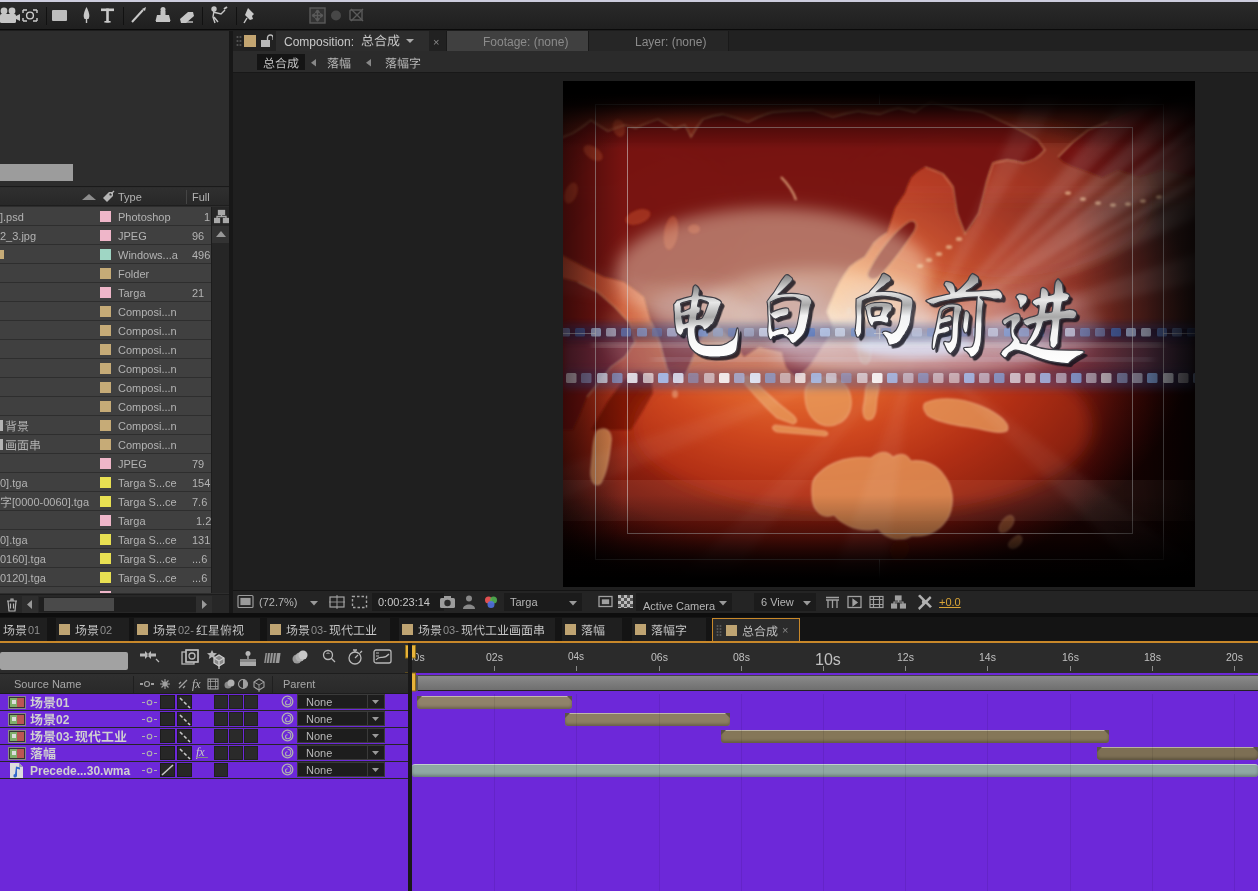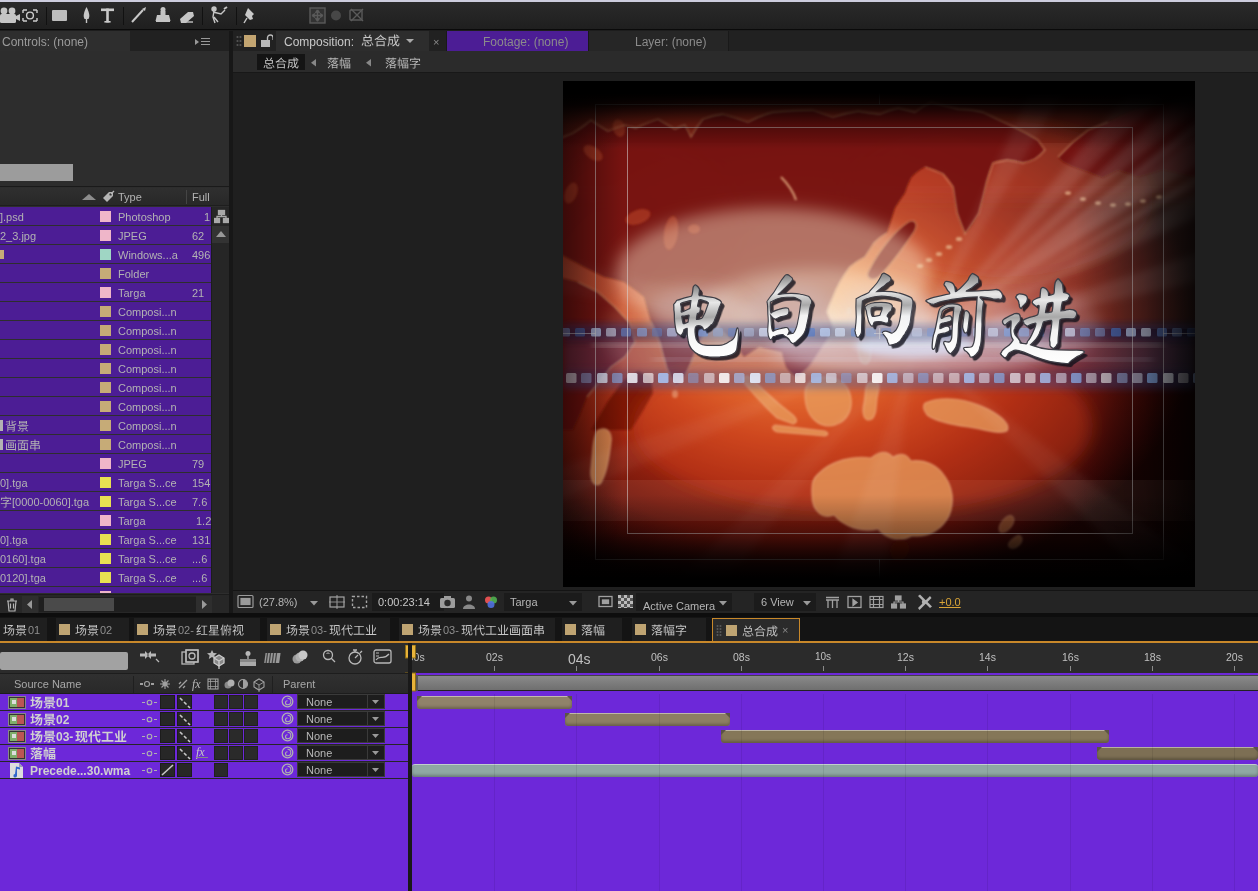--- a/index.html
+++ b/index.html
@@ -62,55 +62,47 @@
  <circle cx="26" cy="7.5" r="5" fill="#474747" stroke="none"></circle>
  <g transform="translate(40,0)">
           <rect x="0" y="2" width="12" height="10" rx="1"></rect>
           <path d="M1 1 l12 12 M13 1 L1 13"></path>
         </g>
 </g>
 <path d="M46.5 5 v18 M123.5 5 v18 M202.5 5 v18 M236.5 5 v18" stroke="#111" stroke-width="1"></path>
 </svg>
   </div>
 <div class="abs" style="left:0;top:31px;width:229px;height:582px;background:#2d2d2d">
-    <div class="abs" style="left:0;top:0;width:229px;height:20px;background:#212121">
-      <div class="abs" style="left:0;top:0;width:130px;height:20px;background:#2e2e2e"></div>
-      <div class="txt" style="left:2px;top:4px;color:#9b9b9b;font-size:12px">Controls: (none)</div>
-      <svg class="abs" style="left:195px;top:6px" width="16" height="10">
-        <path d="M0 2 l4 3 -4 3 z" fill="#999"></path>
-        <path d="M6 1.5h9M6 4.5h9M6 7.5h9" stroke="#999"></path>
-      </svg>
-    </div>
     <div class="abs" style="left:0;top:133px;width:73px;height:17px;background:#9c9c9c"></div>
     <div class="abs" style="left:0;top:155px;width:229px;height:1px;background:#1a1a1a"></div>
     <div class="abs" style="left:0;top:157px;width:229px;height:18px;background:linear-gradient(#2f2f2f,#282828);border-bottom:1px solid #1e1e1e">
       <svg class="abs" style="left:80px;top:5px" width="18" height="8">
         <path d="M2 7 l7 -6 7 6 z" fill="#8d8d8d"></path>
       </svg>
       <svg class="abs" style="left:101px;top:2px" width="14" height="14">
         <path d="M2 8 L8 2 l4 0 0 4 -6 6 z" fill="#b5b5b5"></path>
         <circle cx="9.6" cy="4.4" r="1.2" fill="#333"></circle>
         <path d="M10 4 l3 -3" stroke="#b5b5b5" stroke-width="1.3"></path>
       </svg>
       <div class="txt" style="left:118px;top:3px">Type</div>
       <div class="abs" style="left:186px;top:2px;width:1px;height:14px;background:#454545"></div>
       <div class="txt" style="left:192px;top:3px">Full</div>
     </div>
-    <div class="abs" style="left:0;top:176px;width:229px;height:386px;overflow:hidden;background:#4c1d95">
+    <div class="abs" style="left:0;top:176px;width:229px;height:386px;overflow:hidden;background:#404040">
       <div class="abs" style="left:0;top:0px;width:229px;height:19px;border-bottom:1px solid #2e2e2e">
         <div class="txt" style="left:0px;top:4px">].psd</div>
         <div class="abs" style="left:100px;top:4px;width:11px;height:11px;background:#efb6c9"></div>
         <div class="txt" style="left:118px;top:4px">Photoshop</div>
         <div class="txt" style="left:204px;top:4px">1.1</div>
       </div>
       <div class="abs" style="left:0;top:19px;width:229px;height:19px;border-bottom:1px solid #2e2e2e">
         <div class="txt" style="left:0px;top:4px">2_3.jpg</div>
         <div class="abs" style="left:100px;top:4px;width:11px;height:11px;background:#efb6c9"></div>
         <div class="txt" style="left:118px;top:4px">JPEG</div>
-        <div class="txt" style="left:192px;top:4px">62</div>
+        <div class="txt" style="left:192px;top:4px">96</div>
       </div>
       <div class="abs" style="left:0;top:38px;width:229px;height:19px;border-bottom:1px solid #2e2e2e">
         <div class="abs" style="left:0;top:5px;width:4px;height:9px;background:#c6ab77"></div>
         <div class="abs" style="left:100px;top:4px;width:11px;height:11px;background:#9fd6c4"></div>
         <div class="txt" style="left:118px;top:4px">Windows...a</div>
         <div class="txt" style="left:192px;top:4px">496</div>
       </div>
       <div class="abs" style="left:0;top:57px;width:229px;height:19px;border-bottom:1px solid #2e2e2e">
         <div class="abs" style="left:100px;top:4px;width:11px;height:11px;background:#c6ab77"></div>
         <div class="txt" style="left:118px;top:4px">Folder</div>
@@ -259,21 +251,21 @@
             <use href="#g6" transform="translate(0.0,11.4) scale(0.01300,-0.01300)"></use>
             <use href="#g7" transform="translate(13.0,11.4) scale(0.01300,-0.01300)"></use>
             <use href="#g8" transform="translate(26.0,11.4) scale(0.01300,-0.01300)"></use>
           </svg></div>
         <svg class="abs" style="left:128px;top:5px" width="12" height="10">
           <path d="M2 3 l4 4 4 -4 z" fill="#aaa"></path>
         </svg>
       </div>
       <div class="txt" style="left:200px;top:5px;color:#8b8b8b">×</div>
       <div class="abs" style="left:213px;top:0;width:1px;height:20px;background:#191919"></div>
-      <div class="abs" style="left:214px;top:0;width:141px;height:20px;background:#4c1d95">
+      <div class="abs" style="left:214px;top:0;width:141px;height:20px;background:#404040">
         <div class="txt" style="left:36px;top:4px;color:#8b8b8b;font-size:12px">Footage: (none)</div>
       </div>
       <div class="abs" style="left:355px;top:0;width:1px;height:20px;background:#191919"></div>
       <div class="abs" style="left:356px;top:0;width:139px;height:20px;background:#262626">
         <div class="txt" style="left:46px;top:4px;color:#8b8b8b;font-size:12px">Layer: (none)</div>
       </div>
       <div class="abs" style="left:495px;top:0;width:1px;height:20px;background:#191919"></div>
     </div>
     <div class="abs" style="left:0;top:20px;width:1025px;height:22px;background:#2b2b2b;border-bottom:1px solid #181818">
       <div class="abs" style="left:24px;top:3px;height:16px;background:#141414;padding:1px 6px 0 6px"><svg class="ct" width="36" height="12" fill="#cccccc">
@@ -528,21 +520,21 @@
 linear-gradient(to top,#000 8px,rgba(0,0,0,0.85) 24px,rgba(0,0,0,0.3) 55px,transparent 92px),
 linear-gradient(to left,rgba(0,0,0,0.78) 0,rgba(0,0,0,0.35) 50px,transparent 120px),
 linear-gradient(to right,rgba(0,0,0,0.5) 0,transparent 60px),
 radial-gradient(ellipse 600px 430px at 280px 240px,transparent 55%,rgba(0,0,0,0.35) 78%,rgba(0,0,0,0.85) 100%)"></div>
     </div>
     <div class="abs" style="left:0;top:559px;width:1025px;height:23px;background:#242424;border-top:1px solid #141414">
       <svg class="abs" style="left:4px;top:3px" width="18" height="16" fill="none" stroke="#9a9a9a" stroke-width="1.2">
         <rect x="1" y="1.5" width="15" height="12" rx="1"></rect>
         <rect x="4" y="4.5" width="9" height="6" fill="#9a9a9a"></rect>
       </svg>
-      <div class="txt" style="left:26px;top:5px;color:#b5b5b5">(27.8%)</div>
+      <div class="txt" style="left:26px;top:5px;color:#b5b5b5">(72.7%)</div>
       <svg class="abs" style="left:76px;top:9px" width="10" height="8">
         <path d="M1 1 l4 4.5 4 -4.5 z" fill="#999"></path>
       </svg>
       <svg class="abs" style="left:95px;top:3px" width="20" height="16" fill="none" stroke="#a5a5a5" stroke-width="1.2">
         <rect x="2" y="3" width="14" height="10"></rect>
         <path d="M9 1 v14 M1 8 h16" stroke-opacity="0.8"></path>
       </svg>
       <svg class="abs" style="left:118px;top:3px" width="18" height="16" fill="none" stroke="#a5a5a5" stroke-width="1.4" stroke-dasharray="2.5 2">
         <rect x="1.5" y="2.5" width="14" height="11"></rect>
       </svg>
@@ -787,27 +779,27 @@
           <rect x="0" y="0" width="17" height="13" rx="2"></rect>
           <path d="M2 10 C6 4 9 11 15 4" stroke-width="1.2"></path>
           <path d="M2 6 h3 M2 3 h3" stroke-width="1"></path>
         </g>
       </svg>
     </div>
     <div class="abs" style="left:412px;top:30px;width:846px;height:30px;background:#2b2b2b;overflow:hidden">
       <div class="txt" style="left:-13px;top:8px;color:#c0c0c0;font-size:10.5px">0:00s</div>
       <div class="txt" style="left:74px;top:8px;color:#c0c0c0;font-size:10.5px">02s</div>
       <div class="abs" style="left:82px;top:23px;width:1px;height:5px;background:#8a8a8a"></div>
-      <div class="txt" style="left:156px;top:8px;color:#c0c0c0;font-size:14px">04s</div>
+      <div class="txt" style="left:156px;top:8px;color:#c0c0c0;font-size:10px">04s</div>
       <div class="abs" style="left:164px;top:23px;width:1px;height:5px;background:#8a8a8a"></div>
       <div class="txt" style="left:239px;top:8px;color:#c0c0c0;font-size:10.5px">06s</div>
       <div class="abs" style="left:247px;top:23px;width:1px;height:5px;background:#8a8a8a"></div>
       <div class="txt" style="left:321px;top:8px;color:#c0c0c0;font-size:10.5px">08s</div>
       <div class="abs" style="left:329px;top:23px;width:1px;height:5px;background:#8a8a8a"></div>
-      <div class="txt" style="left:403px;top:8px;color:#c0c0c0;font-size:10px">10s</div>
+      <div class="txt" style="left:403px;top:8px;color:#c0c0c0;font-size:16px">10s</div>
       <div class="abs" style="left:411px;top:23px;width:1px;height:5px;background:#8a8a8a"></div>
       <div class="txt" style="left:485px;top:8px;color:#c0c0c0;font-size:10.5px">12s</div>
       <div class="abs" style="left:493px;top:23px;width:1px;height:5px;background:#8a8a8a"></div>
       <div class="txt" style="left:567px;top:8px;color:#c0c0c0;font-size:10.5px">14s</div>
       <div class="abs" style="left:575px;top:23px;width:1px;height:5px;background:#8a8a8a"></div>
       <div class="txt" style="left:650px;top:8px;color:#c0c0c0;font-size:10.5px">16s</div>
       <div class="abs" style="left:658px;top:23px;width:1px;height:5px;background:#8a8a8a"></div>
       <div class="txt" style="left:732px;top:8px;color:#c0c0c0;font-size:10.5px">18s</div>
       <div class="abs" style="left:740px;top:23px;width:1px;height:5px;background:#8a8a8a"></div>
       <div class="txt" style="left:814px;top:8px;color:#c0c0c0;font-size:10.5px">20s</div>

